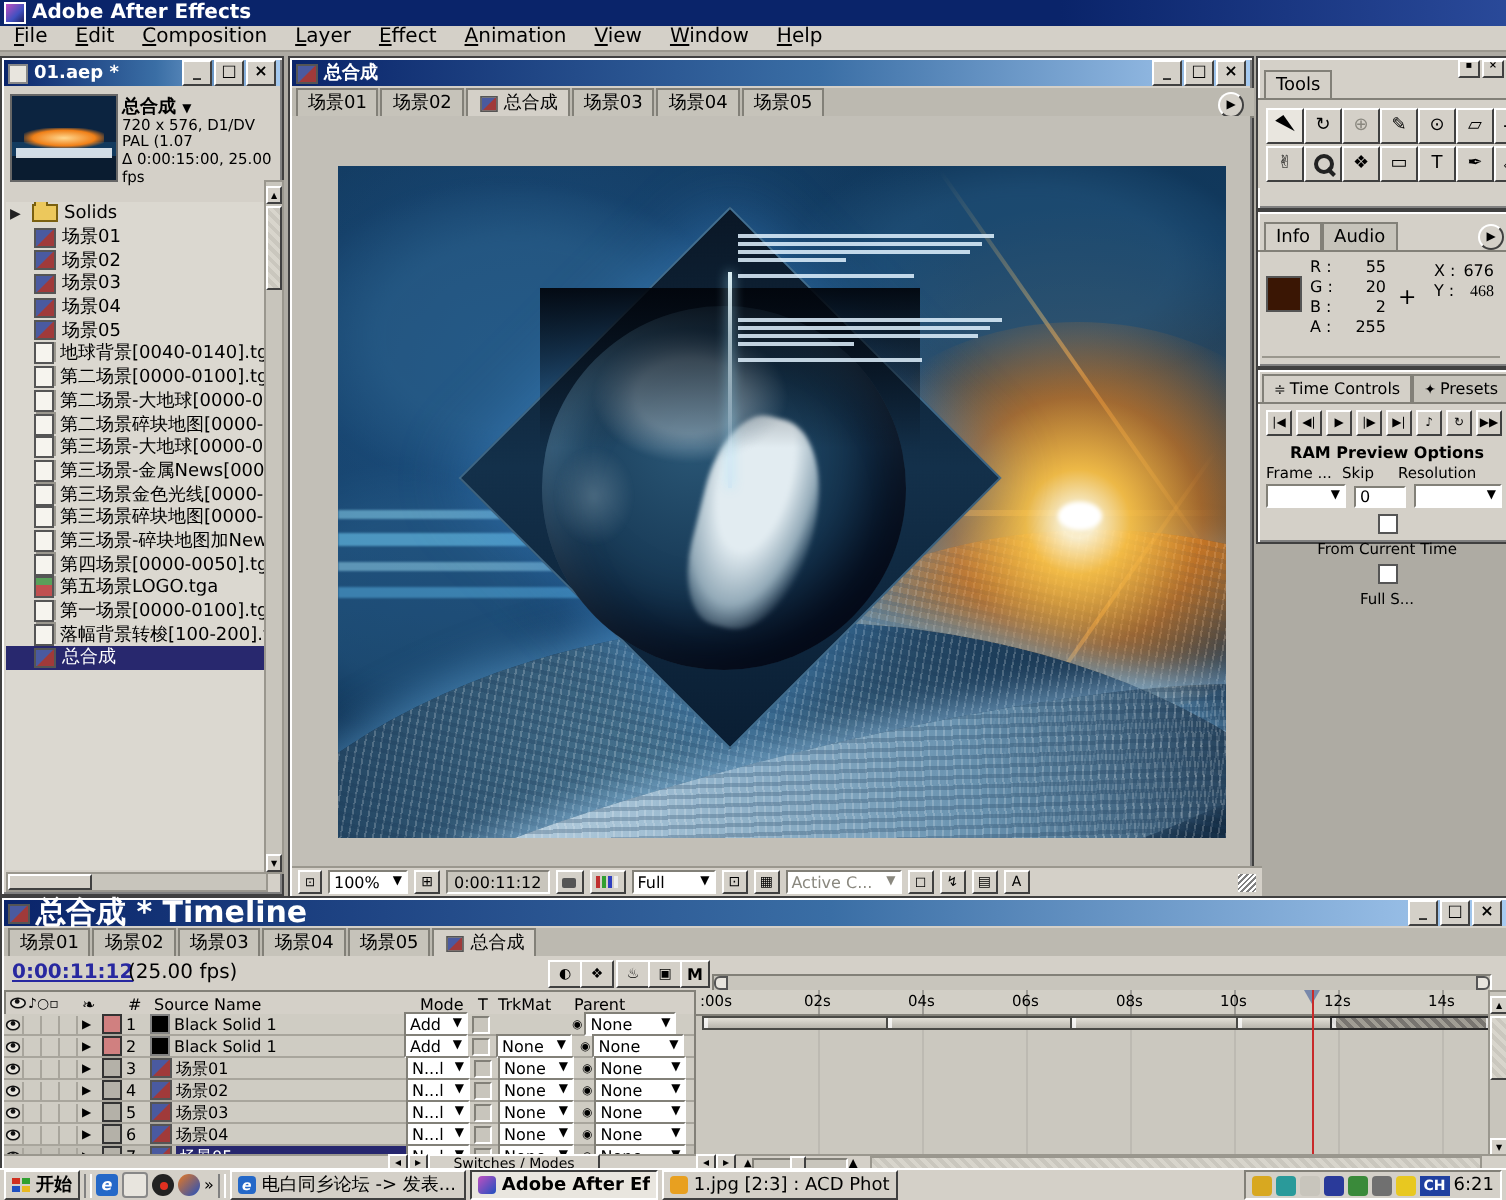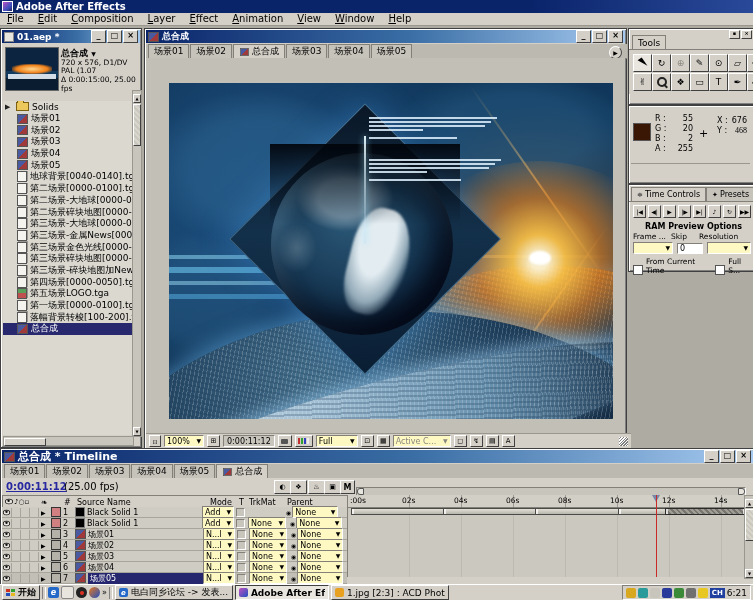--- a/index.html
+++ b/index.html
@@ -12,21 +12,21 @@
   .blue-title{background:linear-gradient(90deg,#0a246a,#3a6ea5 55%,#a6caf0);color:#fff;
     font-weight:bold;font-size:10px;display:flex;align-items:center;gap:3px;padding:0 2px;}
   .winbtn{width:13px;height:11px;background:#d4d0c8;border:1px solid;
     border-color:#fff #404040 #404040 #fff;font-size:8px;line-height:9px;text-align:center;
     color:#000;font-weight:bold;flex:none;}
   .wb-group{margin-left:auto;display:flex;gap:1px;}
   .tab{height:13px;padding:0 5px;background:#c6c3ba;border:1px solid #828078;border-bottom:none;
     font-size:9px;display:inline-flex;align-items:center;gap:2px;white-space:nowrap;}
   .tab.active{background:#d4d0c8;}
   .tabrow{display:flex;align-items:flex-end;gap:1px;border-bottom:1px solid #828078;background:#bcb9b0;}
-  .dd{display:inline-flex;align-items:center;justify-content:space-between;background:#fef9c3;
+  .dd{display:inline-flex;align-items:center;justify-content:space-between;background:#ffffff;
     border:1px solid;border-color:#828078 #fff #fff #828078;font-size:8px;height:10px;padding:0 2px;gap:2px;}
   .dd .arr{font-size:6px;line-height:6px;}
   .sunken{border:1px solid;border-color:#828078 #fff #fff #828078;}
   .btn{background:#d4d0c8;border:1px solid;border-color:#fff #404040 #404040 #fff;
     display:inline-flex;align-items:center;justify-content:center;}
   .scroll{background:#c8c5bc;border:1px solid #9a978e;}
   .thumbtrack{background:repeating-linear-gradient(45deg,#d8d5cc 0 2px,#cac7be 2px 4px);}
   
   .eye-ic{display:inline-block;width:8px;height:5px;border:1px solid #111;border-radius:50%;
     position:relative;background:#e8e5de;}
@@ -403,20 +403,29 @@
         <span class="btn" style="width: 17px; height: 16px; font-size: 9px;">❖</span>
         <span class="btn" style="width: 17px; height: 16px; font-size: 9px;">▭</span>
         <span class="btn" style="width: 17px; height: 16px; font-size: 9px;">T</span>
         <span class="btn" style="width: 17px; height: 16px; font-size: 9px;">✒</span>
         <span class="btn" style="width: 14px; height: 16px; font-size: 8px; grid-column: 7;">◇</span>
       </div>
   </div>
 
   <div class="abs win" style="left:628px;top:105px;width:125px;height:77px;">
     <div style="height:5px;"></div>
+    <div style="display:flex;align-items:flex-end;border-bottom:1px solid #828078;padding-left:3px;">
+      <span class="tab active">
+          <span style="font-size:9px;">Info</span>
+        </span>
+      <span class="tab">
+          <span style="font-size:9px;">Audio</span>
+        </span>
+      <span class="btn" style="margin-left:auto;margin-right:2px;width:11px;height:11px;border-radius:50%;font-size:6px;">▶</span>
+    </div>
     <div style="position:relative;height:52px;font-size:8px;">
       <span class="abs" style="left:4px;top:12px;width:16px;height:16px;background:#3a1604;border:1px solid #555;" title="#3a1604"></span>
       <span class="abs" style="left:26px;top:3px;">R :</span>
       <span class="abs" style="left:48px;top:3px;width:16px;text-align:right;">55</span>
       <span class="abs" style="left:26px;top:13px;">G :</span>
       <span class="abs" style="left:48px;top:13px;width:16px;text-align:right;">20</span>
       <span class="abs" style="left:26px;top:23px;">B :</span>
       <span class="abs" style="left:48px;top:23px;width:16px;text-align:right;">2</span>
       <span class="abs" style="left:26px;top:33px;">A :</span>
       <span class="abs" style="left:48px;top:33px;width:16px;text-align:right;">255</span>
@@ -461,32 +470,32 @@
       <span class="dd" style="width:34px;">
           <span></span>
           <span class="arr">▼</span>
         </span>
       <span class="sunken" style="width:22px;height:9px;background:#fff;font-size:8px;padding-left:2px;">0</span>
       <span class="dd" style="width:38px;">
           <span></span>
           <span class="arr">▼</span>
         </span>
     </div>
-    <div style="display:flex;gap:3px;padding:3px 0 0 4px;align-items:flex-end;font-size:7.5px;">
+    <div style="display:flex;gap:3px;padding:3px 0 0 4px;align-items:center;font-size:7.5px;flex-direction:column;">
       <span class="checkbox"></span>
       <span>From Current Time</span>
       <span class="checkbox"></span>
       <span>Full S...</span>
     </div>
   </div>
 
   <div class="abs win" style="left:0;top:448px;width:753px;height:136px;">
     <div class="blue-title" style="height:13px;margin:1px;">
       <span class="comp-ic"></span>
-      <span style="font-size:11px;">总合成 * Timeline</span>
+      <span style="font-size:15px;">总合成 * Timeline</span>
       <span class="wb-group">
         <span class="winbtn">_</span>
         <span class="winbtn">□</span>
         <span class="winbtn">×</span>
       </span>
     </div>
     <div class="tabrow" id="timeline-tabs" style="position:absolute;left:1px;top:15px;width:751px;height:14px;padding-left:2px;">
         <span class="tab">
           <span>场景01</span>
         </span>
@@ -761,20 +770,34 @@
       <div class="abs" id="cti-head" style="top: 0px; width: 0px; height: 0px; border-left: 4px solid transparent; border-right: 4px solid transparent; border-top: 7px solid rgb(120, 136, 170); left: 303.7px;"></div>
       <div class="abs" id="cti-line" style="top: 0px; width: 1px; height: 82px; background: rgb(200, 42, 42); left: 307.7px;"></div>
     </div>
 
     <div class="abs scroll" style="left:743px;top:46px;width:9px;height:82px;">
       <div class="btn" style="width:7px;height:7px;font-size:4px;">▲</div>
       <div class="btn thumbtrack" style="width:7px;height:30px;margin-top:1px;"></div>
       <div class="btn abs" style="left:0;bottom:0;width:7px;height:7px;font-size:4px;">▼</div>
     </div>
 
+    <div class="abs" style="left:1px;top:128px;width:751px;height:7px;background:#d4d0c8;border-top:1px solid #9a978e;
+         display:flex;align-items:center;font-size:6px;">
+      <span class="btn" style="margin-left:192px;width:8px;height:7px;">◂</span>
+      <span class="btn" style="width:8px;height:7px;">▸</span>
+      <span class="btn" style="width:84px;height:7px;font-size:7px;">Switches / Modes</span>
+      <span class="btn" style="margin-left:48px;width:8px;height:7px;">◂</span>
+      <span class="btn" style="width:8px;height:7px;">▸</span>
+      <span style="margin-left:4px;font-size:5px;">▲</span>
+      <span class="sunken" style="width:46px;height:4px;background:#c8c5bc;position:relative;">
+        <span class="abs btn" style="left:18px;top:-2px;width:6px;height:7px;"></span>
+        </span>
+      <span style="font-size:7px;">▲</span>
+      <span class="scroll thumbtrack" style="flex:1;height:5px;margin:0 12px 0 6px;"></span>
+    </div>
   </div>
 
   <div class="abs" style="left:0;top:584px;width:753px;height:16px;background:#d4d0c8;border-top:1px solid #fff;
        display:flex;align-items:center;gap:2px;padding:0 2px;box-sizing:border-box;">
     <span class="taskbtn" style="font-weight:bold;">
       <span style="display:inline-grid;grid-template-columns:4px 4px;gap:1px;">
         <span style="width:4px;height:3px;background:#d03020;"></span>
           <span style="width:4px;height:3px;background:#30a030;"></span>
         <span style="width:4px;height:3px;background:#2050c0;"></span>
           <span style="width:4px;height:3px;background:#e8b820;"></span>

